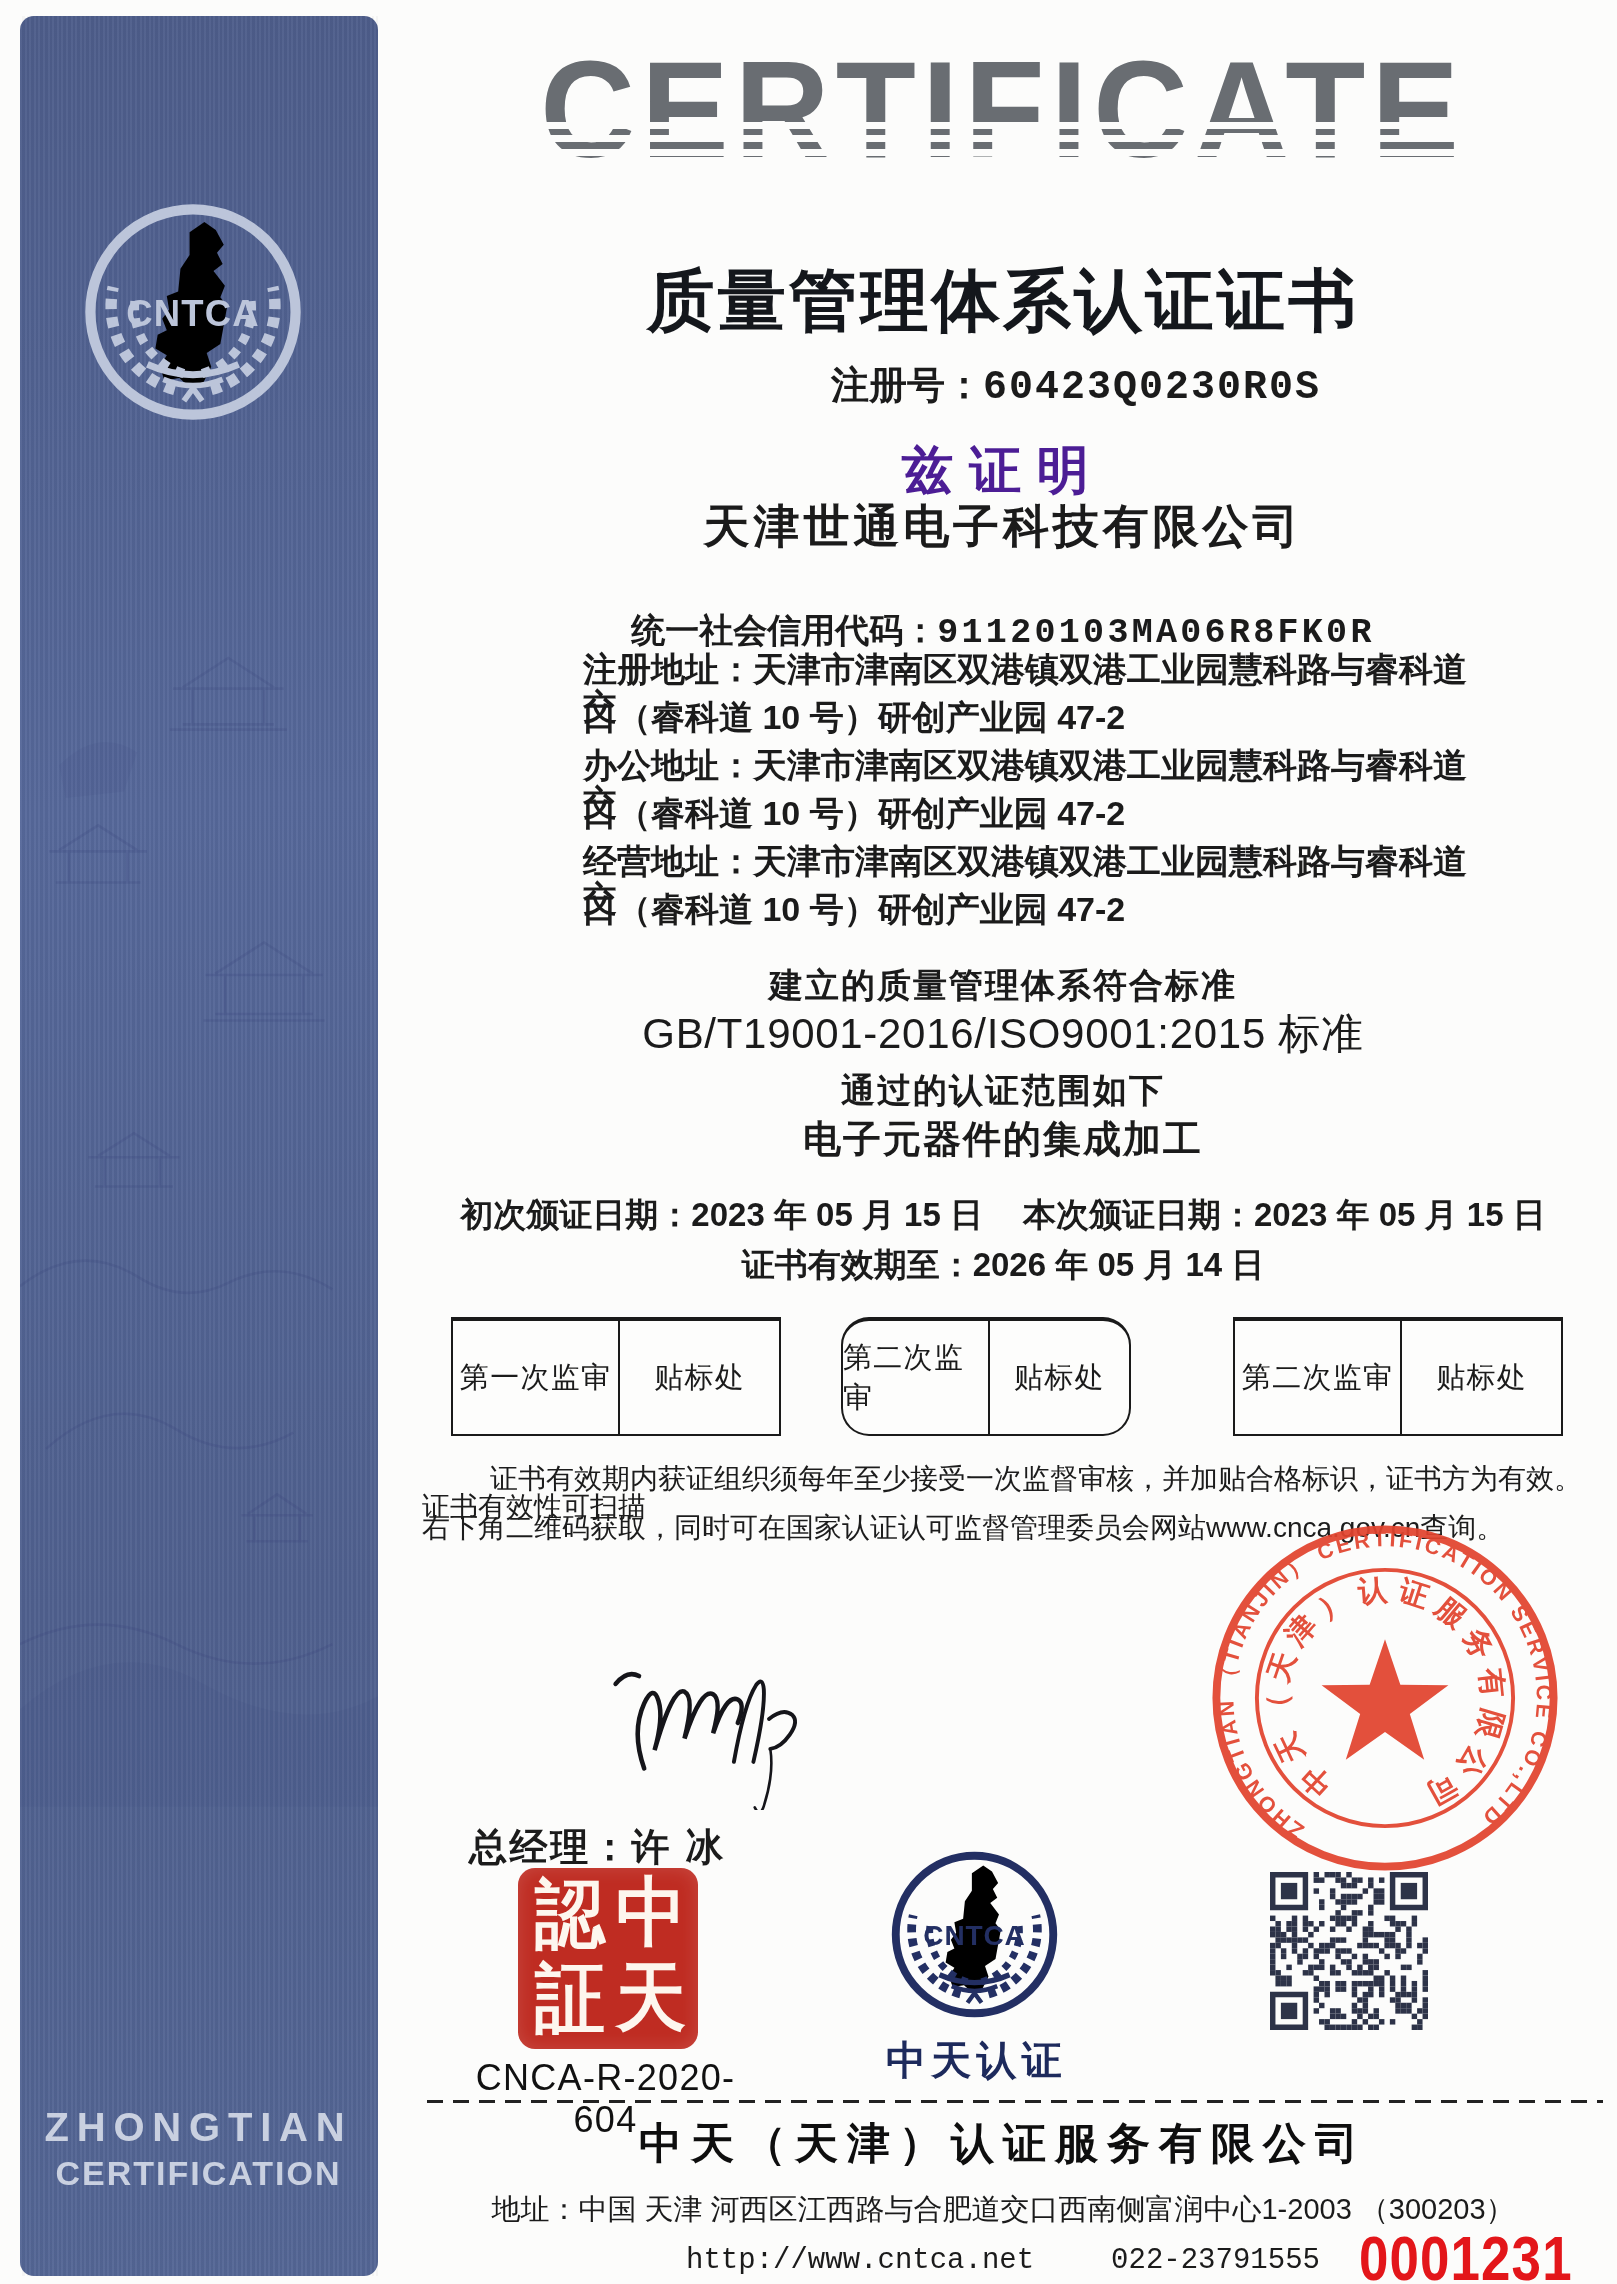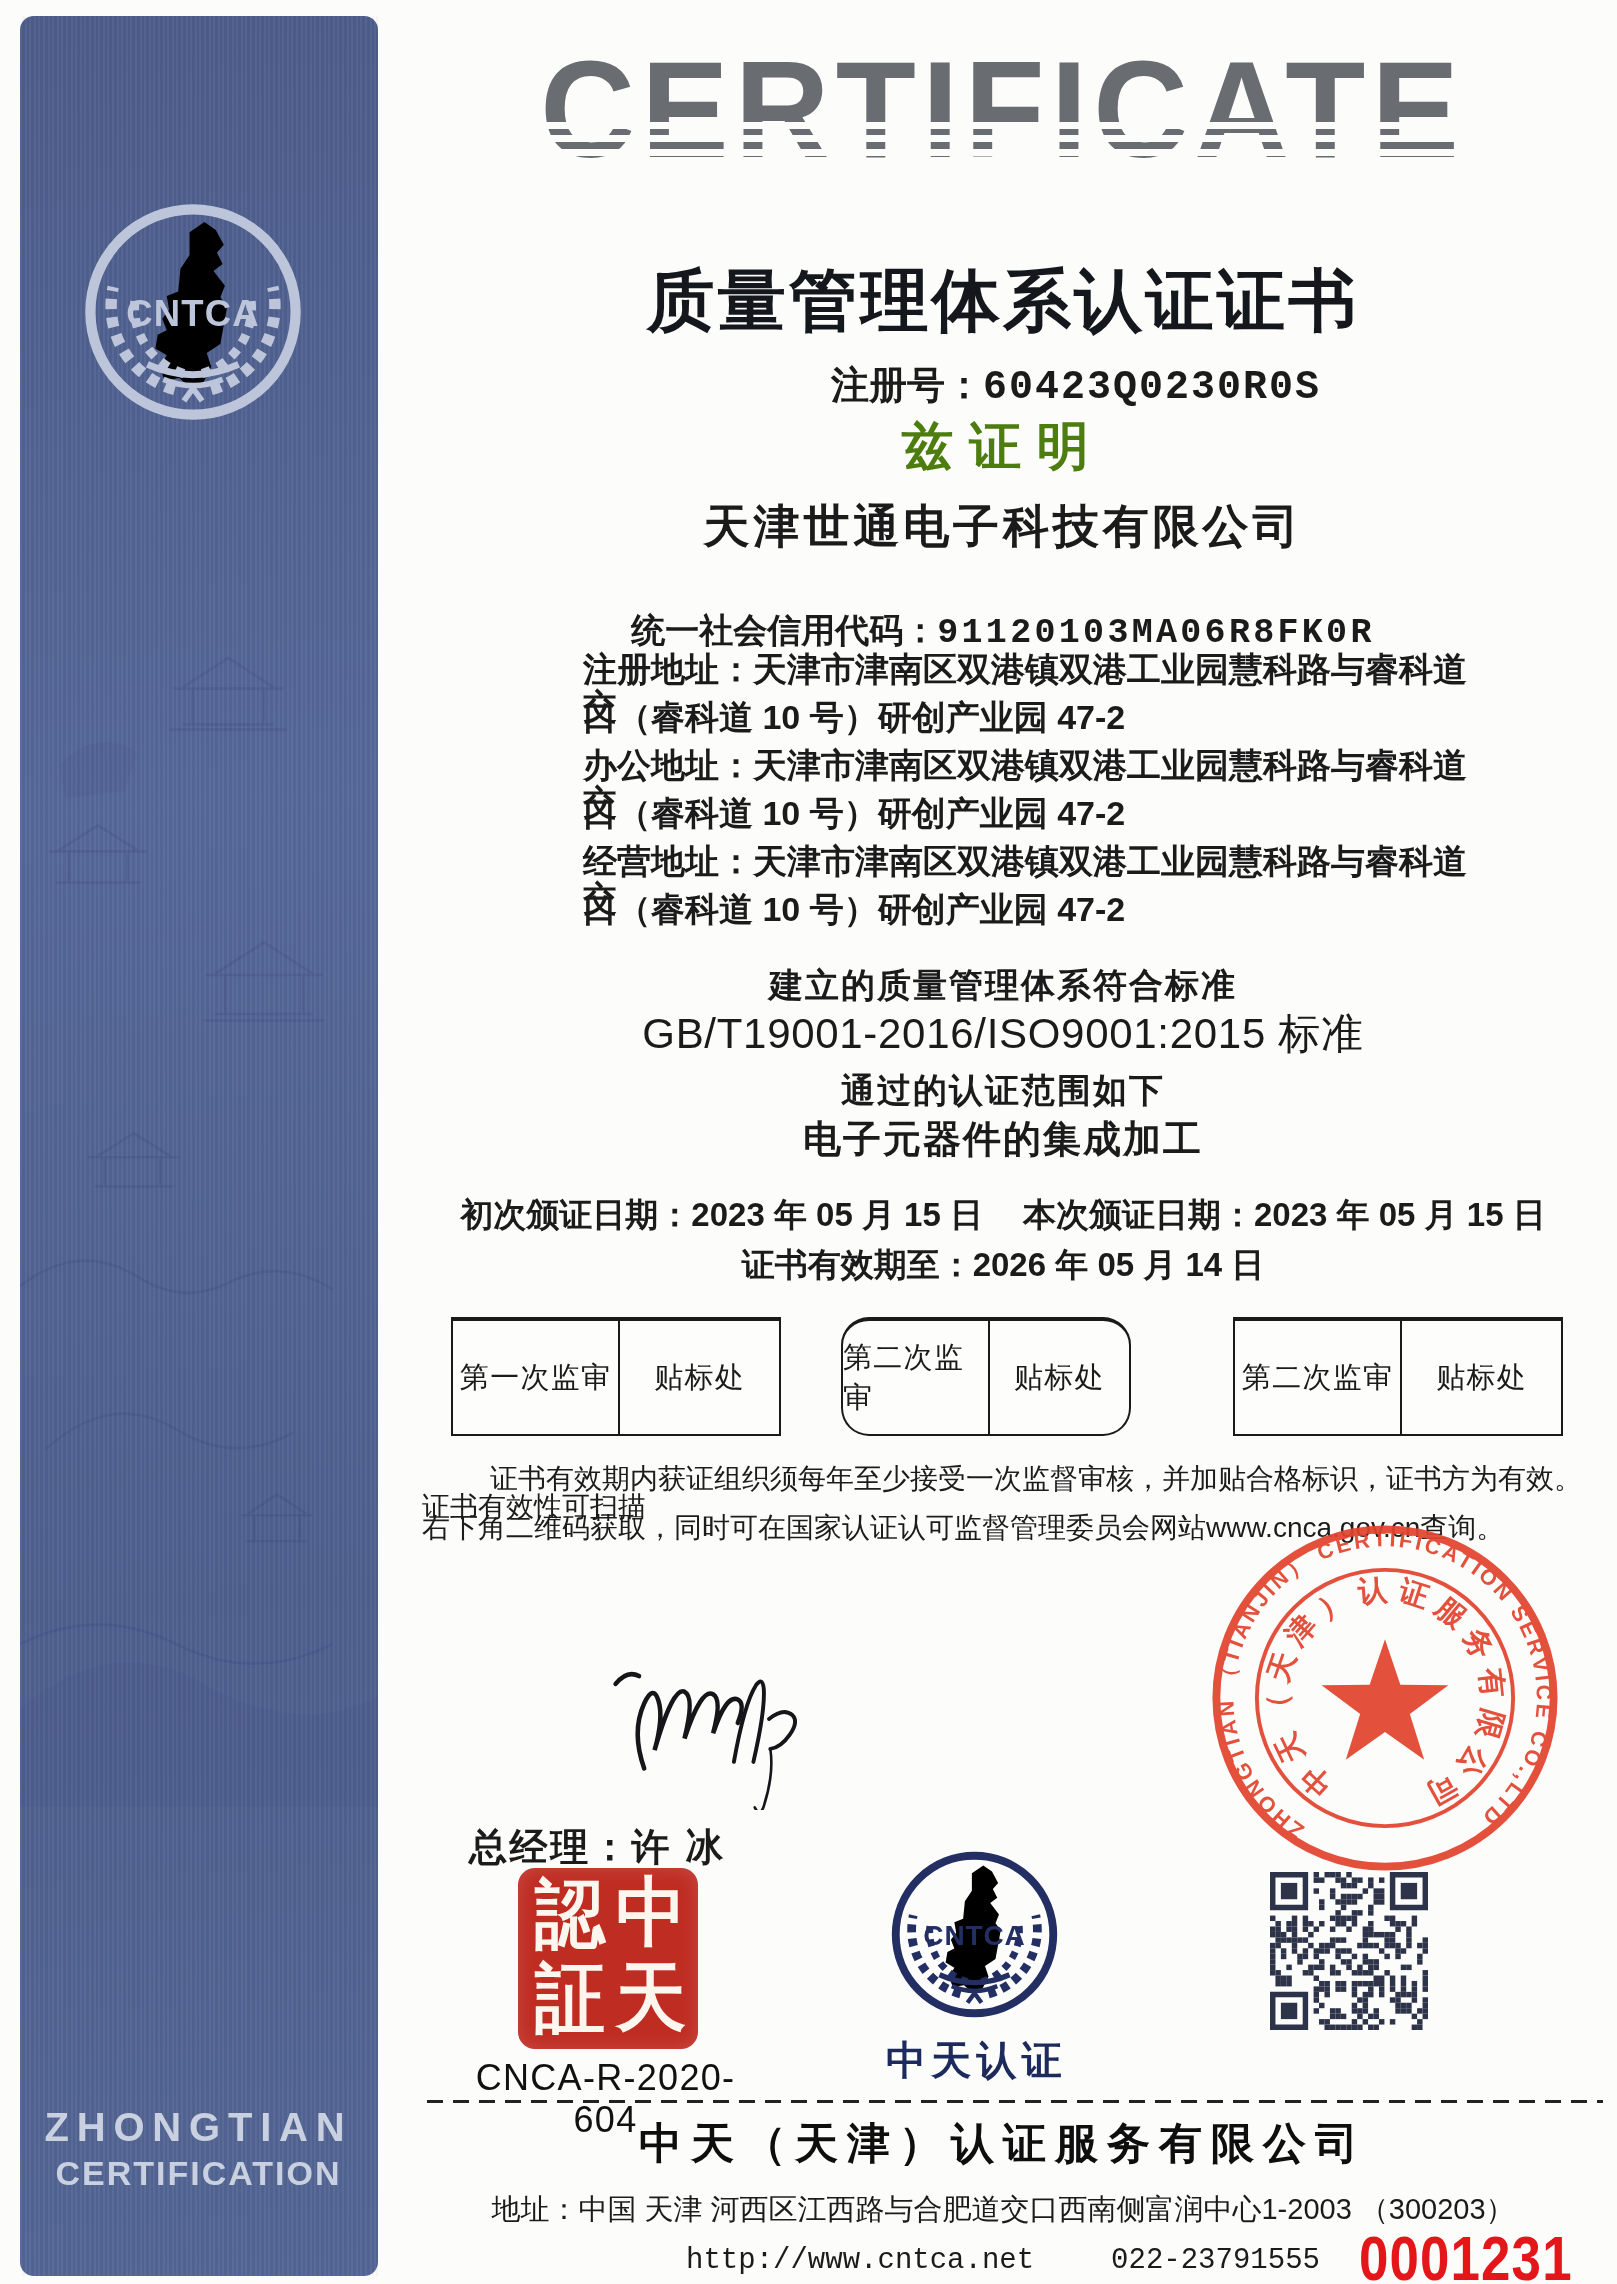--- a/index.html
+++ b/index.html
@@ -24,21 +24,21 @@
     color:#696d72;transform:scaleX(.95);transform-origin:center;line-height:1;}
   .banner::after{content:"";position:absolute;left:0;right:0;top:46%;bottom:-4%;
     background:repeating-linear-gradient(180deg,rgba(252,252,251,0) 0 6.5px,#fcfcfb 6.5px 13.7px);}
 
   
   .abs{position:absolute;line-height:1;}
   .ctr{left:404px;width:1198px;text-align:center;}
   .title{top:266px;font-size:68px;font-weight:900;letter-spacing:3.3px;color:#14171c;}
   .regline{top:366px;font-size:38px;font-weight:700;transform:translateX(73px);}
   .regnum{font-family:"Liberation Mono",monospace;font-size:40px;letter-spacing:2px;}
-  .certify{top:425px;font-size:52px;font-weight:800;letter-spacing:15.6px;color:#4d7c0f;font-family:Liberation Mono, monospace;}
+  .certify{top:444px;font-size:52px;font-weight:800;letter-spacing:15.6px;color:#4c1d95;}
   .company{top:503px;font-size:46px;font-weight:700;letter-spacing:3.9px;}
   .credit{top:573px;font-size:34px;font-weight:600;margin-top:40px;}
   .creditnum{font-family:"Liberation Mono",monospace;font-size:35px;letter-spacing:3.3px;font-weight:700;}
 
   
   .addr{position:absolute;left:583px;top:651px;width:912px;}
   .addr div{height:48px;font-size:34px;font-weight:600;line-height:1.1;}
 
   
   .s1{top:968px;font-size:34px;font-weight:700;letter-spacing:2px;}

